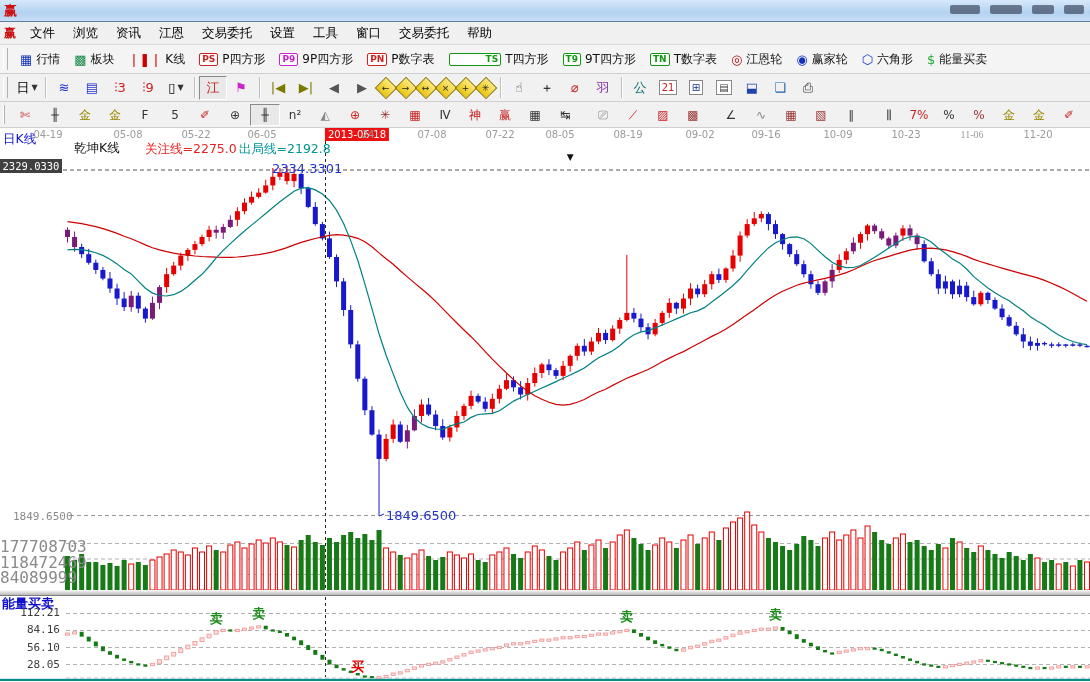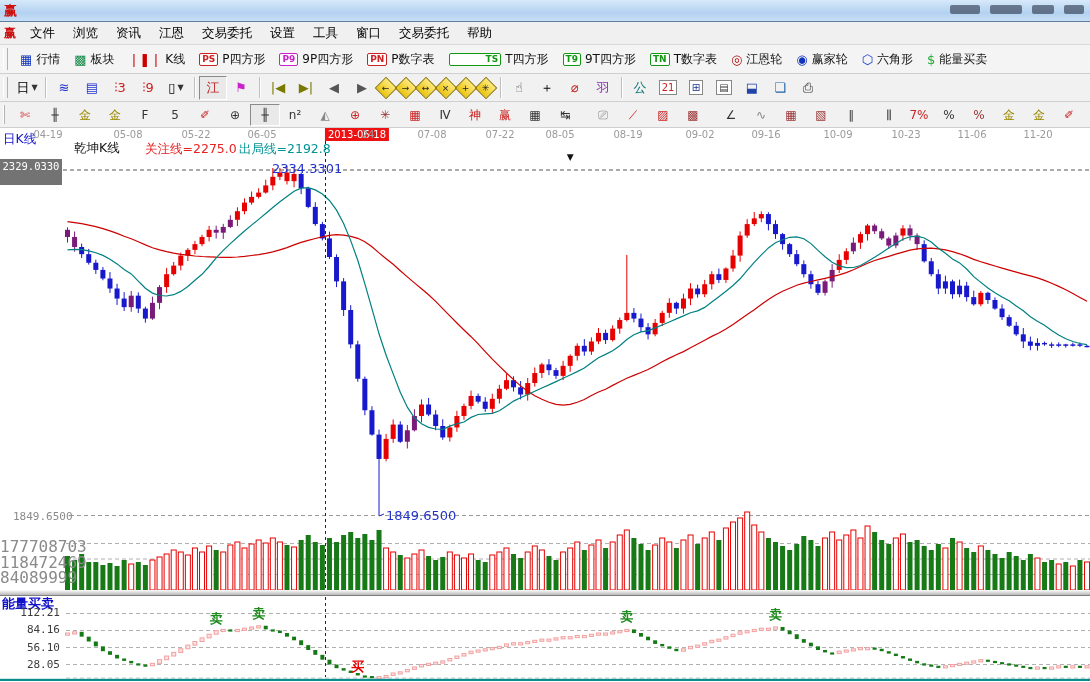--- a/index.html
+++ b/index.html
@@ -44,21 +44,21 @@
   .chart-area{position:absolute;left:0;top:128px;width:1090px;height:554px;background:#fff;}
   #csvg{position:absolute;left:0;top:0;}
   .date-row{position:absolute;left:0;top:0;width:990px;height:13px;font-size:10px;color:#9a9a9a;}
   .date-row span{position:absolute;top:0;transform:translateX(-50%);white-space:nowrap;line-height:13px;}
   .date-row span.hl{background:#ee1111;color:#fff;padding:0 3px;line-height:13px;}
   .lbl{position:absolute;white-space:nowrap;line-height:1.15;}
   .kline{left:3px;top:4px;color:#1111cc;font-size:12.5px;}
   .qk{left:74px;top:13px;color:#111;font-size:12.5px;}
   .watch{left:145px;top:14px;color:#e62222;font-size:12.5px;}
   .exit{left:239px;top:14px;color:#009494;font-size:12.5px;}
-  .pricebox{position:absolute;left:0;top:31px;width:62px;height:26px;background:#737373;color:#fff;
+  .pricebox{position:absolute;left:0;top:31px;width:62px;height:14px;background:#404040;color:#fff;
     font-size:10.5px;font-family:"DejaVu Sans Mono",monospace;text-align:center;line-height:14px;}
   .peak{left:272px;top:34px;color:#2233cc;font-size:13px;}
   .lowblue{left:386px;top:381px;color:#2233cc;font-size:13px;}
   .lowgray{left:0;top:383px;width:66px;text-align:left;padding-left:13px;box-sizing:border-box;
     color:#8a8a8a;font-size:11px;font-family:"DejaVu Sans Mono",monospace;}
   .scale-lbl{position:absolute;left:0;width:62px;text-align:right;color:#8a8a8a;font-size:16px;
     font-family:"DejaVu Sans Mono",monospace;}
   .ind-lbl{position:absolute;left:0;width:60px;text-align:right;color:#3c3c3c;font-size:11px;
     font-family:"DejaVu Sans Mono",monospace;}
   .divider{position:absolute;left:0;top:462px;width:1090px;height:6px;
@@ -972,21 +972,21 @@
         <span class="hl" style="left: 330px; margin-left: 27px;">2013-06-18</span>
         <span style="left: 368px;">24</span>
         <span style="left: 432px;">07-08</span>
         <span style="left: 500px;">07-22</span>
         <span style="left: 560px;">08-05</span>
         <span style="left: 628px;">08-19</span>
         <span style="left: 700px;">09-02</span>
         <span style="left: 766px;">09-16</span>
         <span style="left: 838px;">10-09</span>
         <span style="left: 906px;">10-23</span>
-        <span style="left: 972px;">11-06</span>
+        <span style="left: 972px; font-family: Liberation Serif, serif;">11-06</span>
         <span style="left: 1038px;">11-20</span>
       </div>
 
     <div class="lbl kline">日K线</div>
     <div class="lbl qk">乾坤K线</div>
     <div class="lbl watch">关注线=2275.0</div>
     <div class="lbl exit">出局线=2192.8</div>
     <div class="pricebox">2329.0330</div>
     <div class="lbl peak">2334.3301</div>
     <div class="lbl lowblue">1849.6500</div>

